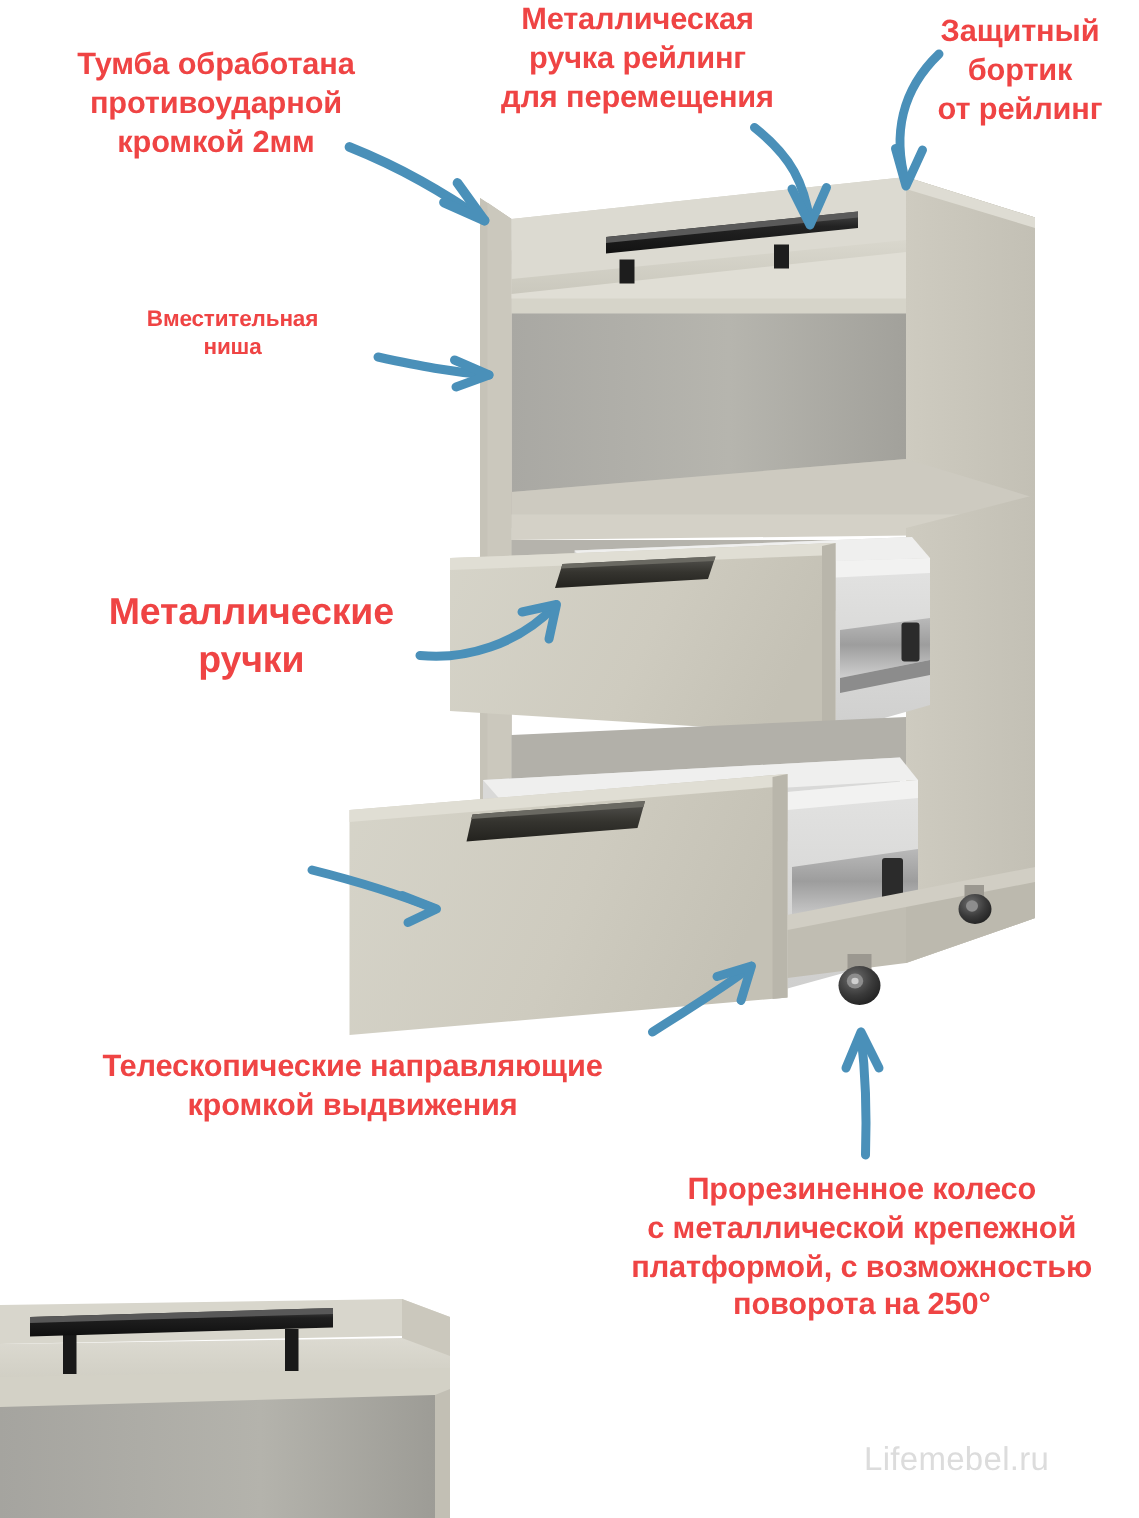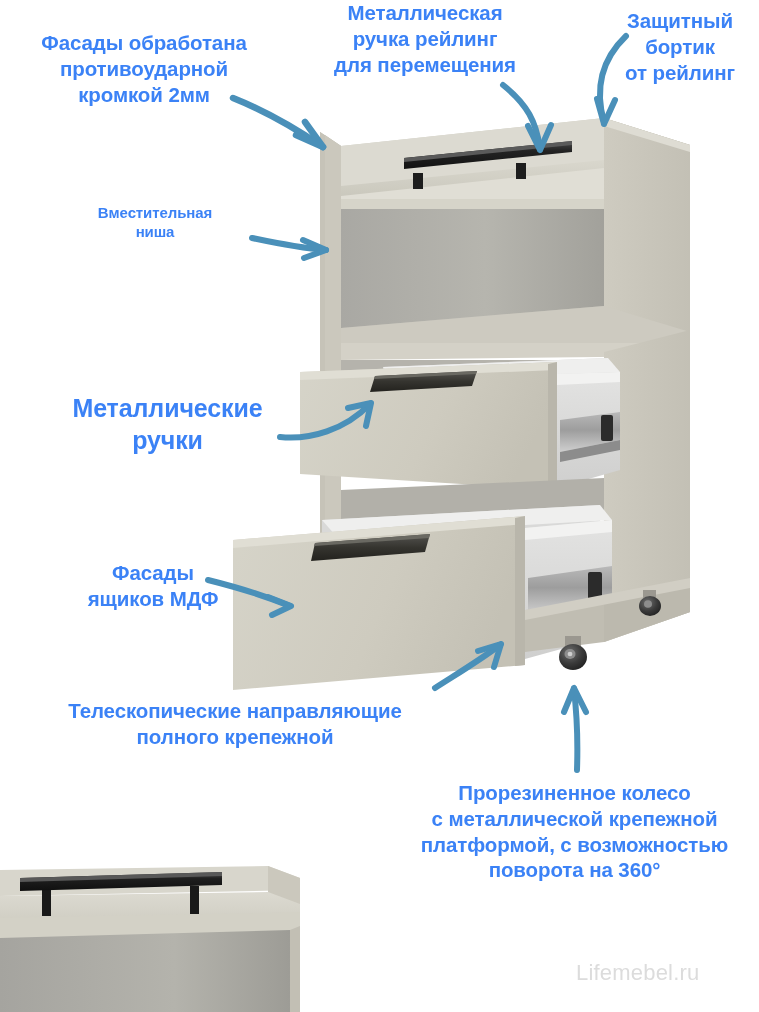--- a/index.html
+++ b/index.html
@@ -2,21 +2,21 @@
 <html><head>
 <meta charset="utf-8">
 <title>Tumba infographic</title>
 <style>
   html,body{margin:0;padding:0;background:#fff;}
   body{width:759px;height:1012px;position:relative;overflow:hidden;
        font-family:"Liberation Sans","DejaVu Sans",sans-serif;
        -webkit-font-smoothing:antialiased;}
   #stage{position:absolute;left:0;top:0;width:759px;height:1012px;background:#ffffff;}
 
-  .label{position:absolute;color:#3b82f6;font-weight:700;line-height:1.26;
+  .label{position:absolute;color:#ef4444;font-weight:700;line-height:1.26;
          text-align:center;letter-spacing:-0.1px;white-space:pre-line;}
 
   .lbl-edge      {left:14px;  top:30px;  width:260px; font-size:20.5px;}
   .lbl-rail      {left:300px; top:0px;   width:250px; font-size:20.5px;}
   .lbl-guard     {left:600px; top:8px;   width:160px; font-size:20.5px;}
   .lbl-niche     {left:40px;  top:204px; width:230px; font-size:15px;}
   .lbl-handles   {left:60px;  top:393px; width:215px; font-size:25px;}
   .lbl-facades   {left:48px;  top:560px; width:210px; font-size:20.5px;}
   .lbl-slides    {left:30px;  top:698px; width:410px; font-size:20.5px;}
   .lbl-wheel     {left:392px; top:780px; width:365px; font-size:20.5px;}
@@ -206,41 +206,39 @@
       <path d="M291,606 L268,597 M291,606 L272,615" stroke-width="6"></path>
 
       <path d="M435,688 C460,672 480,660 500,645" stroke-width="6"></path>
       <path d="M501,644 L478,651 M501,644 L494,667" stroke-width="6"></path>
 
       <path d="M577,770 C578,740 577,715 574,690" stroke-width="6"></path>
       <path d="M574,688 L564,712 M574,688 L586,712" stroke-width="6"></path>
     </g>
   </svg>
 
-  <div class="label lbl-edge">Фасады обработана
+  <div class="label lbl-edge">Тумба обработана
 противоударной
 кромкой 2мм</div>
   <div class="label lbl-rail">Металлическая
 ручка рейлинг
 для перемещения</div>
   <div class="label lbl-guard">Защитный
 бортик
 от рейлинг</div>
   <div class="label lbl-niche">Вместительная
 ниша</div>
   <div class="label lbl-handles">Металлические
 ручки</div>
-  <div class="label lbl-facades">Фасады
-ящиков МДФ</div>
   <div class="label lbl-slides">Телескопические направляющие
-полного крепежной</div>
+кромкой выдвижения</div>
   <div class="label lbl-wheel">Прорезиненное колесо
 с металлической крепежной
 платформой, с возможностью
-поворота на 360°</div>
+поворота на 250°</div>
 
   <div class="inset-wrap">
     <svg viewBox="0 0 325 160" width="325" height="160">
       <defs>
         <linearGradient id="iTop" x1="0" y1="0" x2="0" y2="1">
           <stop offset="0" stop-color="#dcdad1"></stop>
           <stop offset="1" stop-color="#cfcdc2"></stop>
         </linearGradient>
         <linearGradient id="iCav" x1="0" y1="0" x2="1" y2="0">
           <stop offset="0" stop-color="#a5a49f"></stop>

